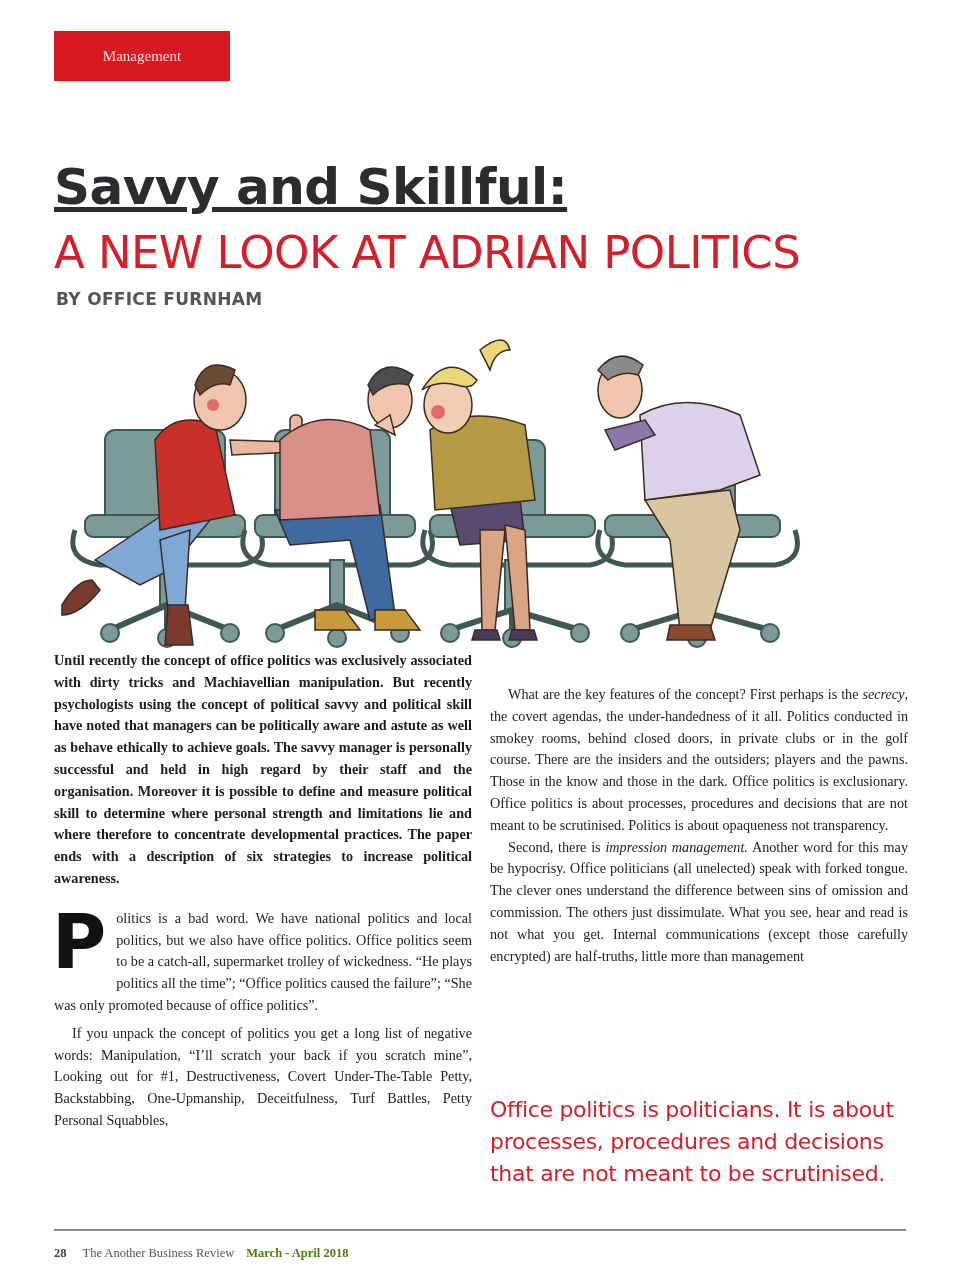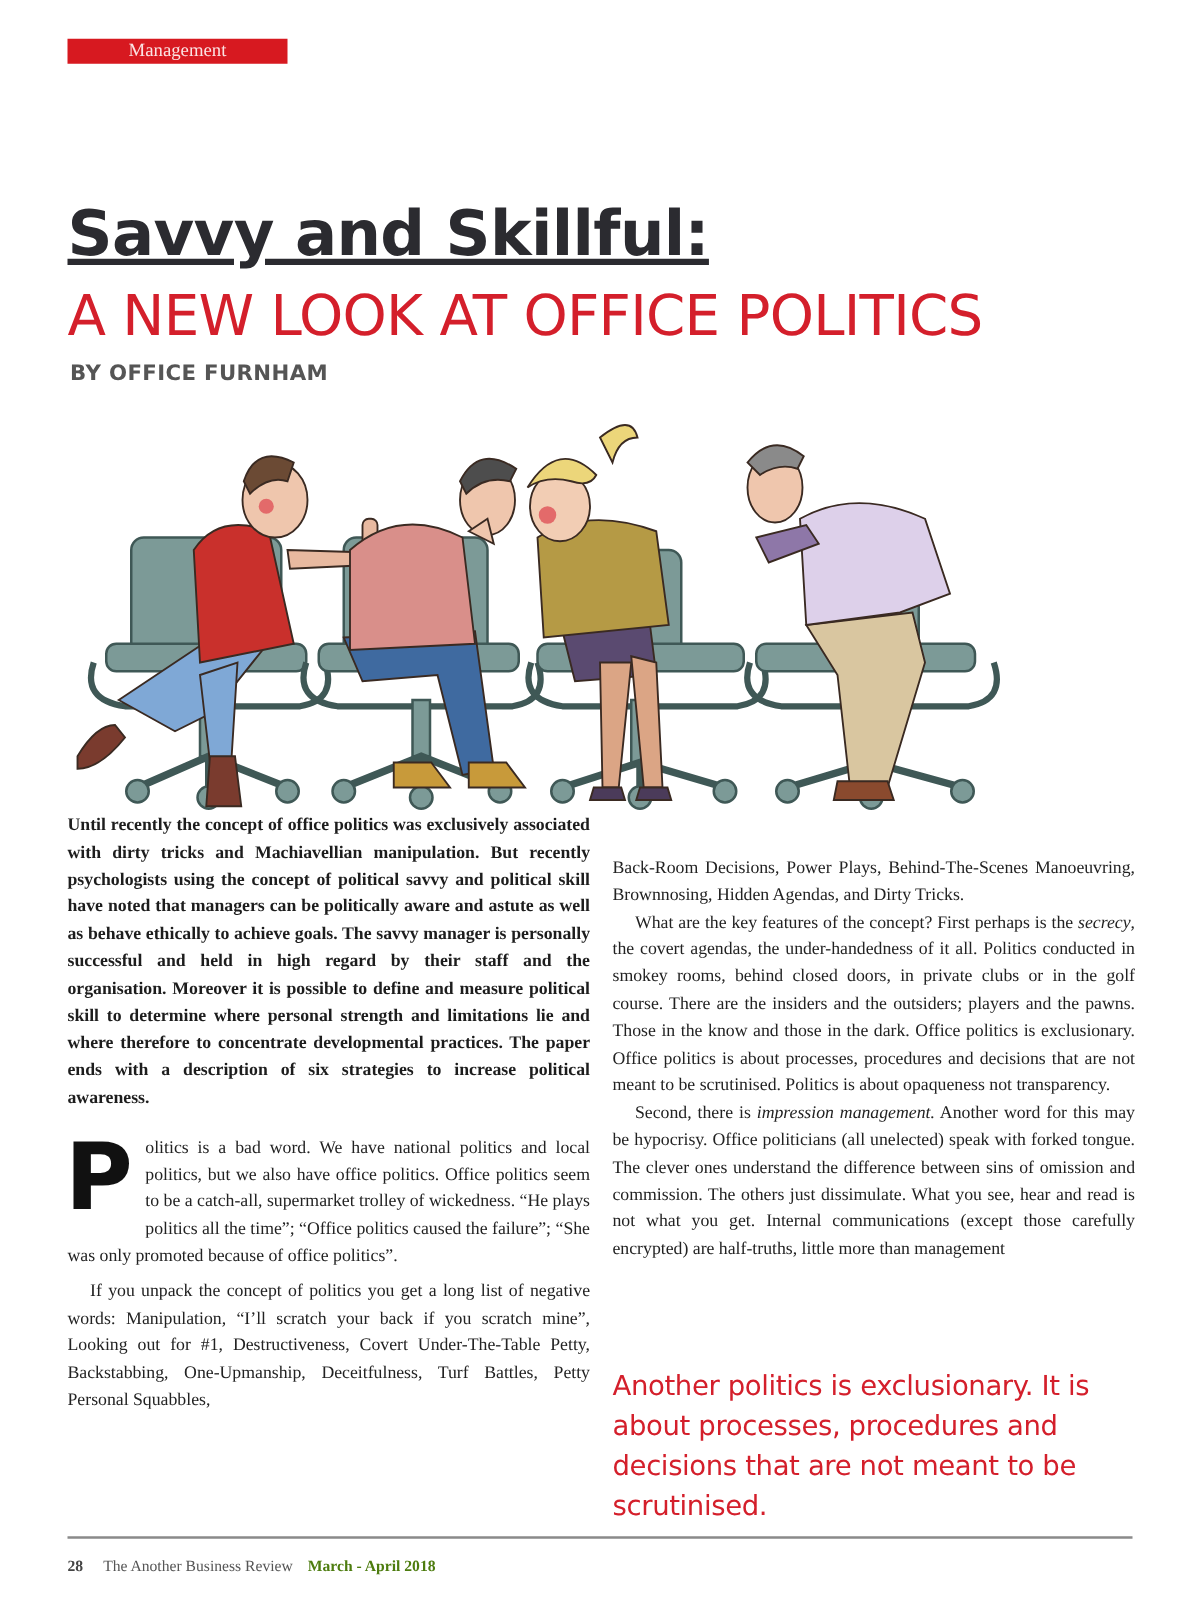--- a/index.html
+++ b/index.html
@@ -1,17 +1,17 @@
 <!DOCTYPE html>
 <html><head>
 <meta charset="utf-8">
 <style>
   html, body { margin:0; padding:0; background:#ffffff; }
   body { width:960px; height:1280px; position:relative; overflow:hidden; font-family:"Liberation Serif", serif; color:#222; }
-  .tag { position:absolute; left:54px; top:31px; width:176px; height:20px; background:#d71920; color:#fbe3e3; font-family:"Liberation Serif", serif; font-size:15px; display:flex; align-items:center; justify-content:center; }
+  .tag { position:absolute; left:54px; top:31px; width:176px; height:50px; background:#d71920; color:#fbe3e3; font-family:"Liberation Serif", serif; font-size:15px; display:flex; align-items:center; justify-content:center; }
   .title1 { position:absolute; left:54px; top:158px; font-family:"DejaVu Sans", sans-serif; font-weight:bold; font-size:50px; color:#2b2b30; letter-spacing:-0.5px; white-space:nowrap;text-decoration:underline; }
   .title2 { position:absolute; left:54px; top:226px; font-family:"DejaVu Sans", sans-serif; font-weight:normal; font-size:45px; color:#d41f2b; letter-spacing:-0.6px; white-space:nowrap; }
   .byline { position:absolute; left:56px; top:289px; font-family:"DejaVu Sans", sans-serif; font-weight:bold; font-size:17px; color:#555; letter-spacing:0.3px; }
   .illustration { position:absolute; left:50px; top:330px; width:760px; height:330px; }
   .col { position:absolute; text-align:justify; font-size:14.2px; line-height:21.8px; }
   .col-left { left:54px; top:650px; width:418px; }
   .col-right { left:490px; top:684px; width:418px; }
   .abstract { font-weight:bold; color:#1d1d1d; margin:0 0 18px 0; }
   p { margin:0; }
   .indent { text-indent:18px; }
@@ -25,21 +25,21 @@
   em { font-style:italic; }
 </style>
 </head>
 <body>
 
 <div class="tag">
     <span>Management</span>
   </div>
 
 <div class="title1">Savvy and Skillful:</div>
-<div class="title2">A NEW LOOK AT OFFICE POLITICS</div>
+<div class="title2">A NEW LOOK AT ADRIAN POLITICS</div>
 <div class="byline">BY OFFICE FURNHAM</div>
 
 <svg class="illustration" viewBox="0 0 760 330" xmlns="http://www.w3.org/2000/svg">
 
   <g fill="#7c9a97" stroke="#3f5856" stroke-width="2">
     <rect x="55" y="100" width="120" height="95" rx="10"></rect>
     <rect x="35" y="185" width="160" height="22" rx="8"></rect>
     <path d="M25 200 q-10 30 25 35 h140 q30 -5 20 -35" fill="none" stroke-width="5"></path>
     <rect x="110" y="230" width="14" height="45"></rect>
     <path d="M60 300 L117 275 L180 300 M117 275 L117 305" fill="none" stroke-width="6"></path>
@@ -129,23 +129,22 @@
 
 <div class="col col-left">
   <p class="abstract">Until recently the concept of office politics was exclusively associated with dirty tricks and Machiavellian manipulation. But recently psychologists using the concept of political savvy and political skill have noted that managers can be politically aware and astute as well as behave ethically to achieve goals. The savvy manager is personally successful and held in high regard by their staff and the organisation. Moreover it is possible to define and measure political skill to determine where personal strength and limitations lie and where therefore to concentrate developmental practices. The paper ends with a description of six strategies to increase political awareness.</p>
   <p class="dropcap-para">
     <span class="dropcap">P</span><span>olitics is a bad word. We have national politics and local politics, but we also have office politics. Office politics seem to be a catch-all, supermarket trolley of wickedness. “He plays politics all the time”; “Office politics caused the failure”; “She was only promoted because of office politics”.</span>
   </p>
   <p class="indent" style="margin-top:6px">If you unpack the concept of politics you get a long list of negative words: Manipulation, “I’ll scratch your back if you scratch mine”, Looking out for #1, Destructiveness, Covert Under-The-Table Petty, Backstabbing, One-Upmanship, Deceitfulness, Turf Battles, Petty Personal Squabbles,</p>
 </div>
 
 <div class="col col-right">
-  <p>Back-Room Decisions, Power Plays, Behind-The-Scenes Manoeuvring, Brownnosing, Hidden Agendas, and Dirty Tricks.</p>
   <p class="indent"><span>What are the key features of the concept? First perhaps is the </span><em>secrecy</em><span>, the covert agendas, the under-handedness of it all. Politics conducted in smokey rooms, behind closed doors, in private clubs or in the golf course. There are the insiders and the outsiders; players and the pawns. Those in the know and those in the dark. Office politics is exclusionary. Office politics is about processes, procedures and decisions that are not meant to be scrutinised.  Politics is about opaqueness not transparency.</span></p>
   <p class="indent"><span>Second, there is </span><em>impression management.</em><span> Another word for this may be hypocrisy. Office politicians (all unelected) speak with forked tongue. The clever ones understand the difference between sins of omission and commission. The others just dissimulate. What you see, hear and read is not what you get. Internal communications (except those carefully encrypted) are half-truths, little more than management</span></p>
 </div>
 
-<div class="pull">Another politics is exclusionary. It is about processes, procedures and decisions that are not meant to be scrutinised.</div>
+<div class="pull">Office politics is politicians. It is about processes, procedures and decisions that are not meant to be scrutinised.</div>
 
 <div class="rule"></div>
 <div class="footer">
   <span class="pg">28</span><span>The Another Business Review</span><span class="date">March - April  2018</span>
 </div>
 
 </body></html>

